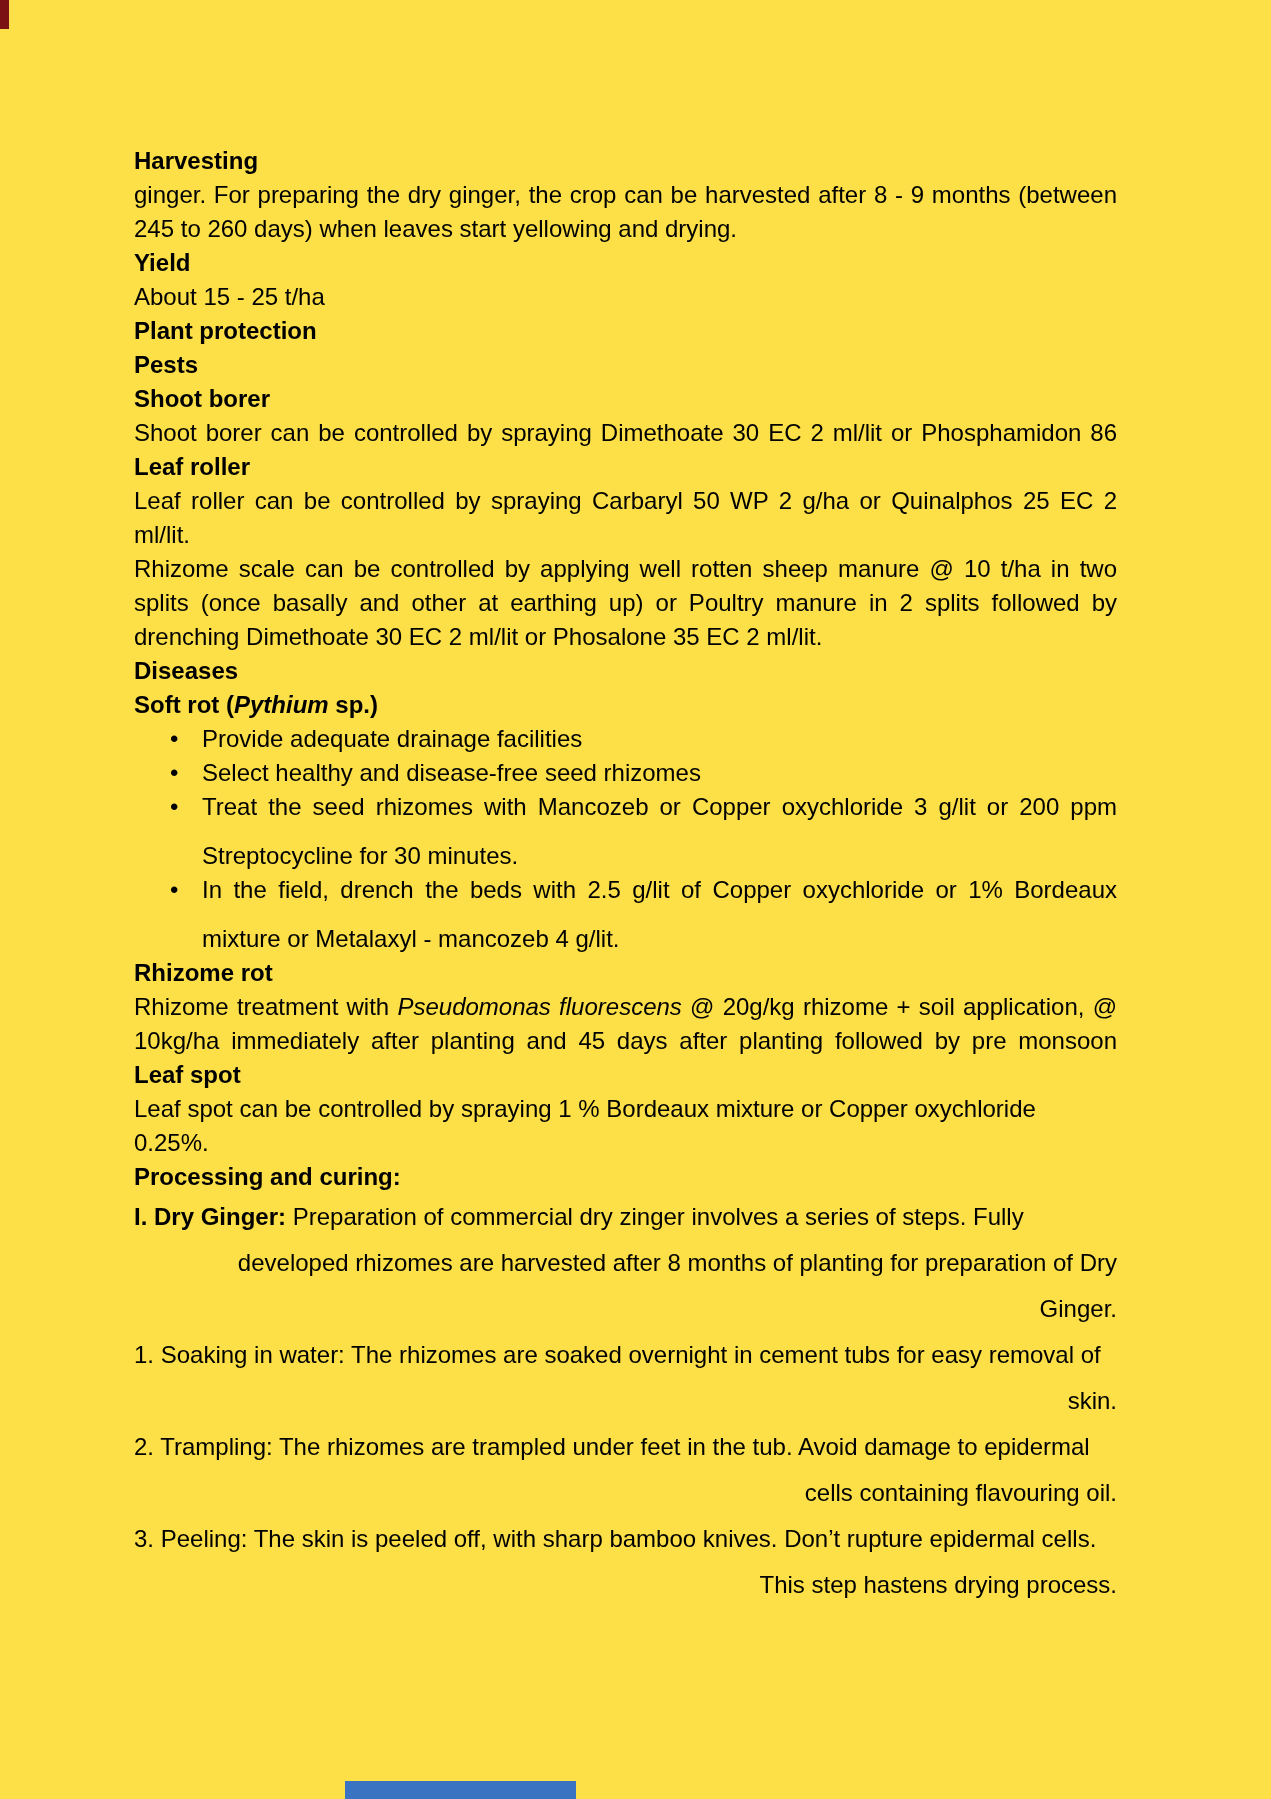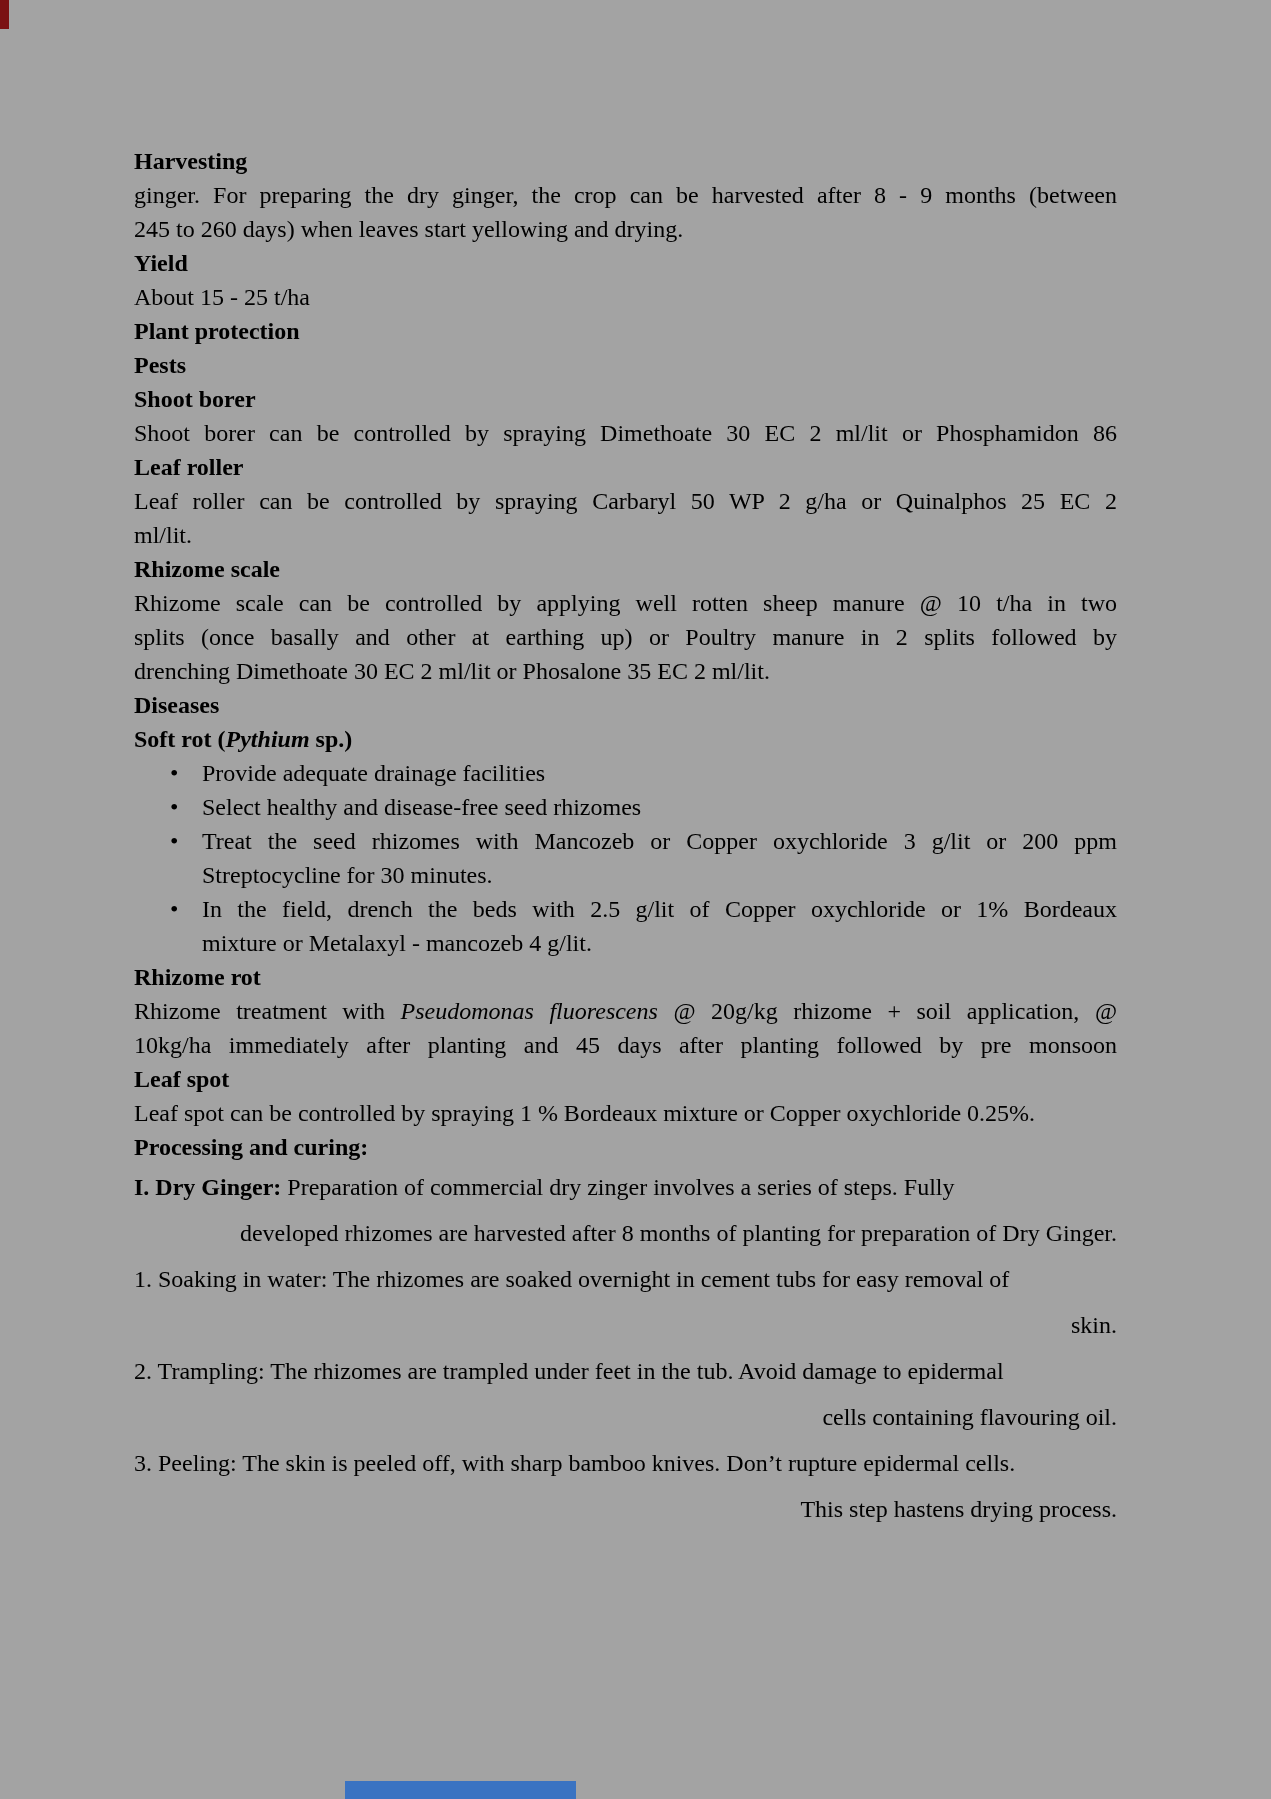--- a/index.html
+++ b/index.html
@@ -1,29 +1,29 @@
 <!DOCTYPE html>
 <html><head>
 <meta charset="utf-8">
 <style>
   html,body{margin:0;padding:0;background:#ffffff;}
-  .page{position:relative;width:1271px;height:1799px;background:#a3a3a3;
-        font-family:Liberation Serif, serif;color:#000000;overflow:hidden;}
+  .page{position:relative;width:1271px;height:1799px;background:#fde047;
+        font-family:Liberation Sans, sans-serif;color:#000000;overflow:hidden;}
   .content{position:absolute;left:134px;top:144px;width:983px;}
   .line{font-size:24px;line-height:34px;}
   .lower .line{line-height:46px;}
   .h{font-weight:bold;}
   .b{font-weight:bold;}
   .it{font-style:italic;margin-top:36px;}
   .j{text-align:justify;text-align-last:justify;}
   .indent{padding-left:68px;}
   .cont{padding-left:23px;text-align:right;}
   .bullet-row{position:relative;padding-left:68px;}
   .bullet-glyph{position:absolute;left:36px;top:0;}
-  .bullet-cont{padding-left:68px;}
+  .bullet-cont{padding-left:68px;margin-top:15px;}
   sup{font-size:0.62em;vertical-align:super;line-height:0;}
   .edge-red{position:absolute;left:0;top:0;width:9px;height:29px;background:#7b1113;}
   .bottom-blue{position:absolute;left:345px;top:1781px;width:231px;height:18px;background:#3a73c2;}
 </style>
 </head>
 <body>
 
 <div class="page">
 
   <div class="edge-red"></div>
@@ -43,21 +43,20 @@
       <div class="line h">Plant protection</div>
       <div class="line h">Pests</div>
 
       <div class="line h">Shoot borer</div>
       <div class="line j">Shoot borer can be controlled by spraying Dimethoate 30 EC 2 ml/lit or Phosphamidon 86</div>
 
       <div class="line h">Leaf roller</div>
       <div class="line j">Leaf roller can be controlled by spraying Carbaryl 50 WP 2 g/ha or Quinalphos 25 EC 2</div>
       <div class="line">ml/lit.</div>
 
-      <div class="line h">Rhizome scale</div>
       <div class="line j">Rhizome scale can be controlled by applying well rotten sheep manure @ 10 t/ha in two</div>
       <div class="line j">splits (once basally and other at earthing up) or Poultry manure in 2 splits followed by</div>
       <div class="line">drenching Dimethoate 30 EC 2 ml/lit or Phosalone 35 EC 2 ml/lit.</div>
 
       <div class="line h">Diseases</div>
 
       <div class="line h"><span>Soft rot (</span><span class="it">Pythium</span><span> sp.)</span></div>
 
       <div class="line bullet-row"><span class="bullet-glyph">•</span><span>Provide adequate drainage facilities</span></div>
       <div class="line bullet-row"><span class="bullet-glyph">•</span><span>Select healthy and disease-free seed rhizomes</span></div>

